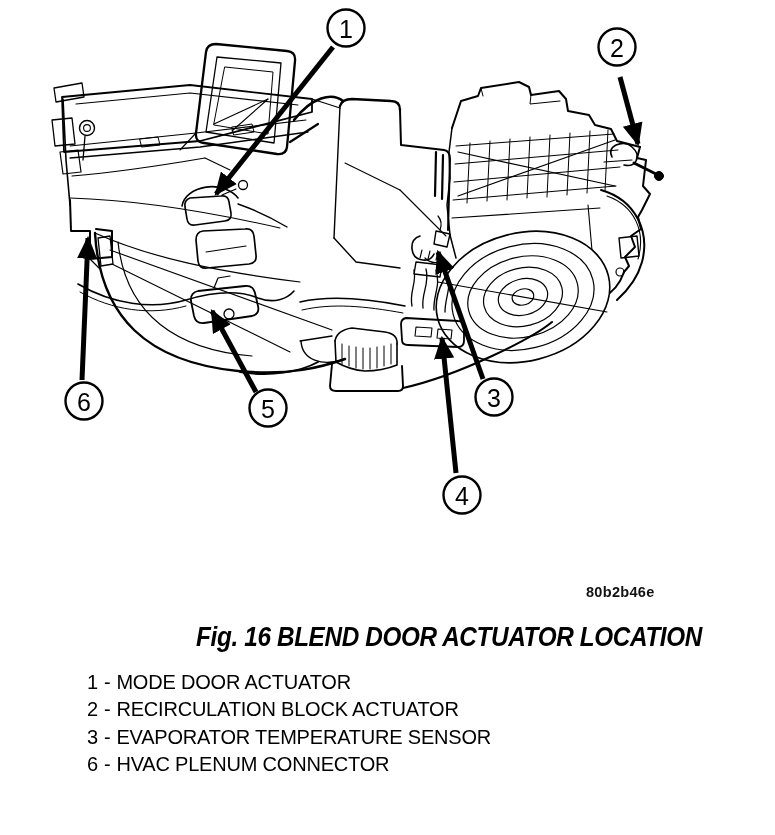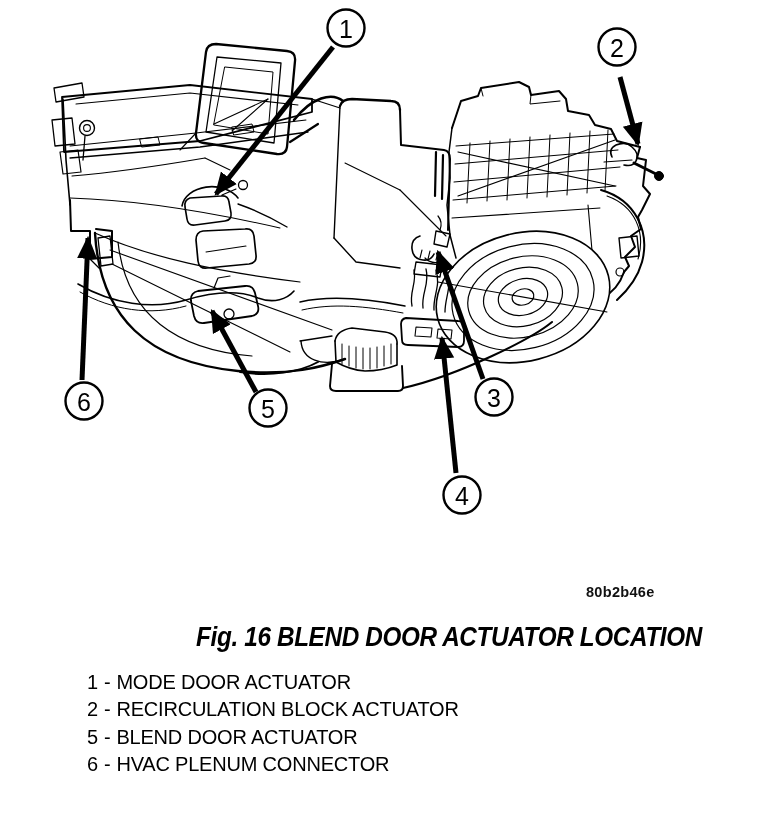--- a/index.html
+++ b/index.html
@@ -239,17 +239,17 @@
 
   <div class="fig-code">80b2b46e</div>
 
   <div class="fig-title">
     <span>Fig. 16 BLEND DOOR ACTUATOR LOCATION</span>
   </div>
 
   <ol class="legend" id="legend-list">
       <li><span>1</span><span class="sep">-</span><span>MODE DOOR ACTUATOR</span></li>
       <li><span>2</span><span class="sep">-</span><span>RECIRCULATION BLOCK ACTUATOR</span></li>
-      <li><span>5</span><span class="sep">-</span><span>BLEND DOOR ACTUATOR</span></li>
+      <li><span>3</span><span class="sep">-</span><span>EVAPORATOR TEMPERATURE SENSOR</span></li>
       <li><span>6</span><span class="sep">-</span><span>HVAC PLENUM CONNECTOR</span></li>
     </ol>
 
 </div>
 
 </body></html>

